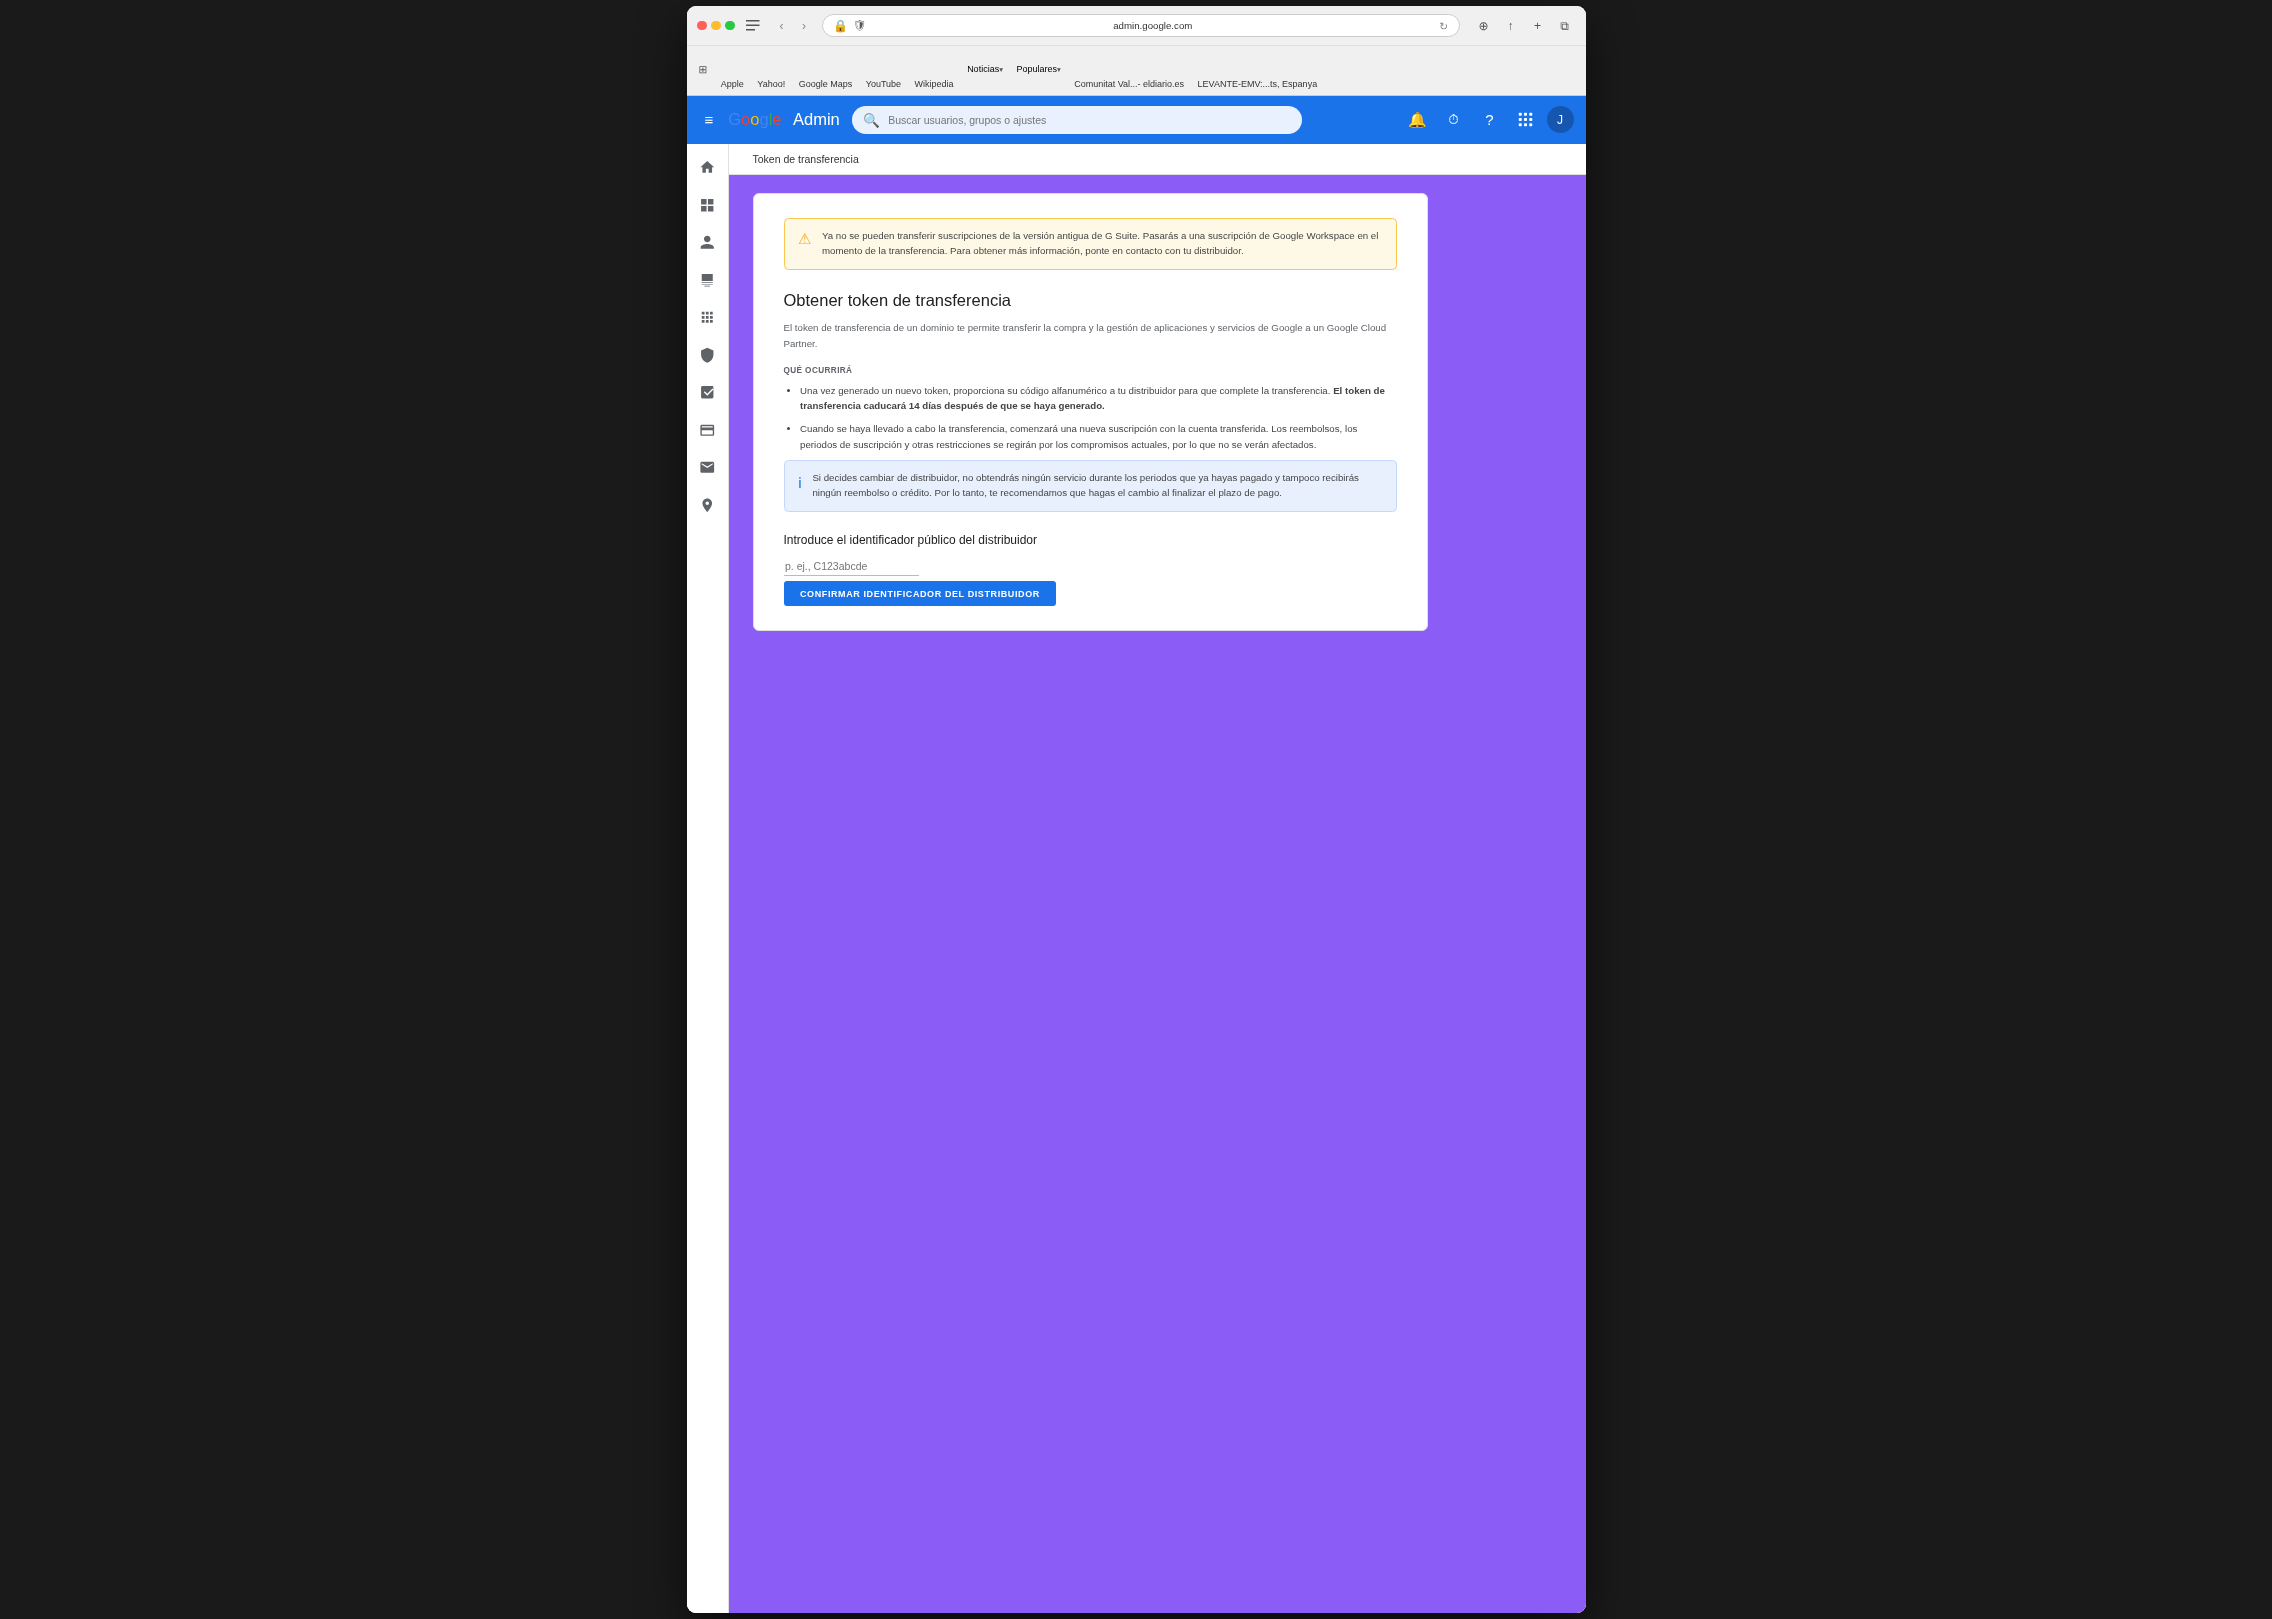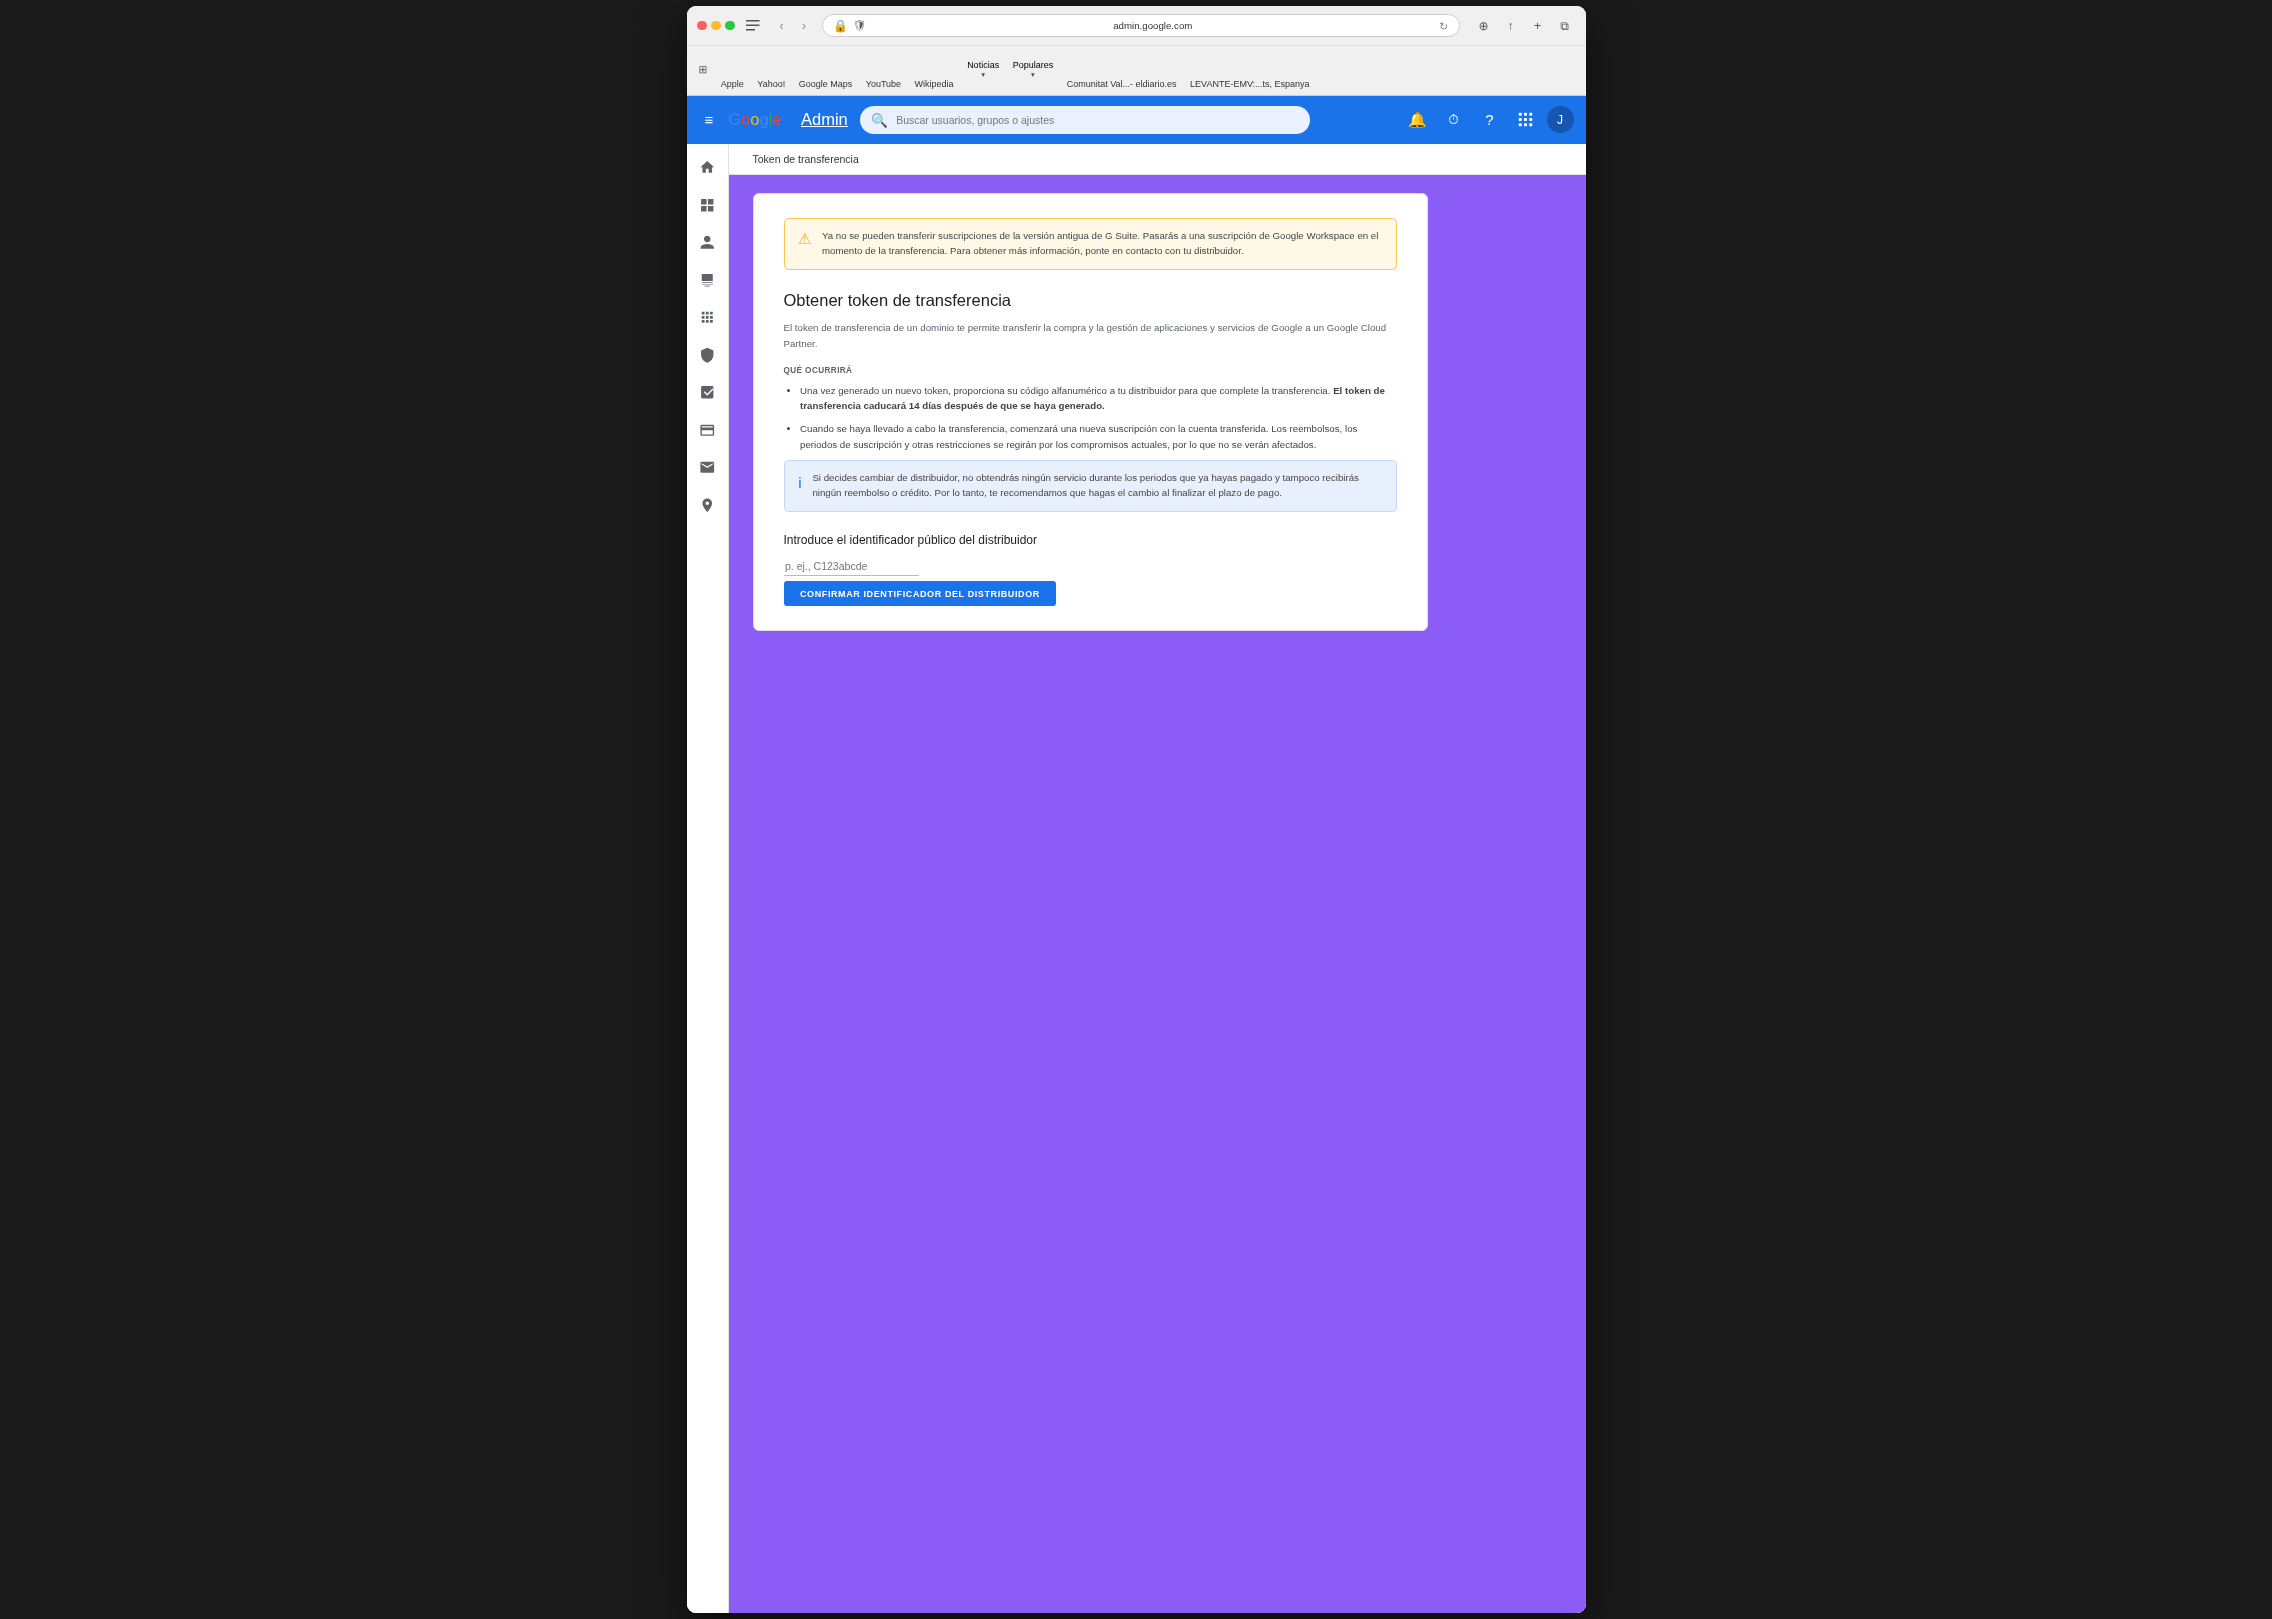--- a/index.html
+++ b/index.html
@@ -103,21 +103,20 @@
     .bookmark-item {
       color: #333;
       cursor: pointer;
       white-space: nowrap;
       margin-top: 30px;
     }
 
     .bookmark-dropdown {
       display: flex; align-items: center; gap: 0;
       cursor: pointer;
-      flex-direction: column;
     }
 
     
     .admin-header {
       background: #1a73e8;
       display: flex;
       align-items: center;
       padding: 0 12px;
       height: 48px;
       gap: 12px;
@@ -436,21 +435,21 @@
     </div>
   </div>
 
   <div class="admin-header">
     <div class="admin-header-left">
       <div class="hamburger-icon">≡</div>
       <div class="admin-logo">
         <span class="google-text">
           <span class="g-blue">G</span><span class="g-red">o</span><span class="g-yellow">o</span><span class="g-blue">g</span><span class="g-green">l</span><span class="g-red">e</span>
         </span>
-        <span style="color:white; font-size:16.5px; font-weight:400; margin-left:15px;text-decoration:underline;">Admin</span>
+        <span style="color:white; font-size:16.5px; font-weight:400; margin-left:7px;">Admin</span>
       </div>
     </div>
 
     <div class="search-bar">
       <span class="search-icon">🔍</span>
       <input class="search-input" type="text" placeholder="Buscar usuarios, grupos o ajustes" style="">
     </div>
 
     <div class="header-actions">
       <div class="header-icon-btn">🔔</div>

